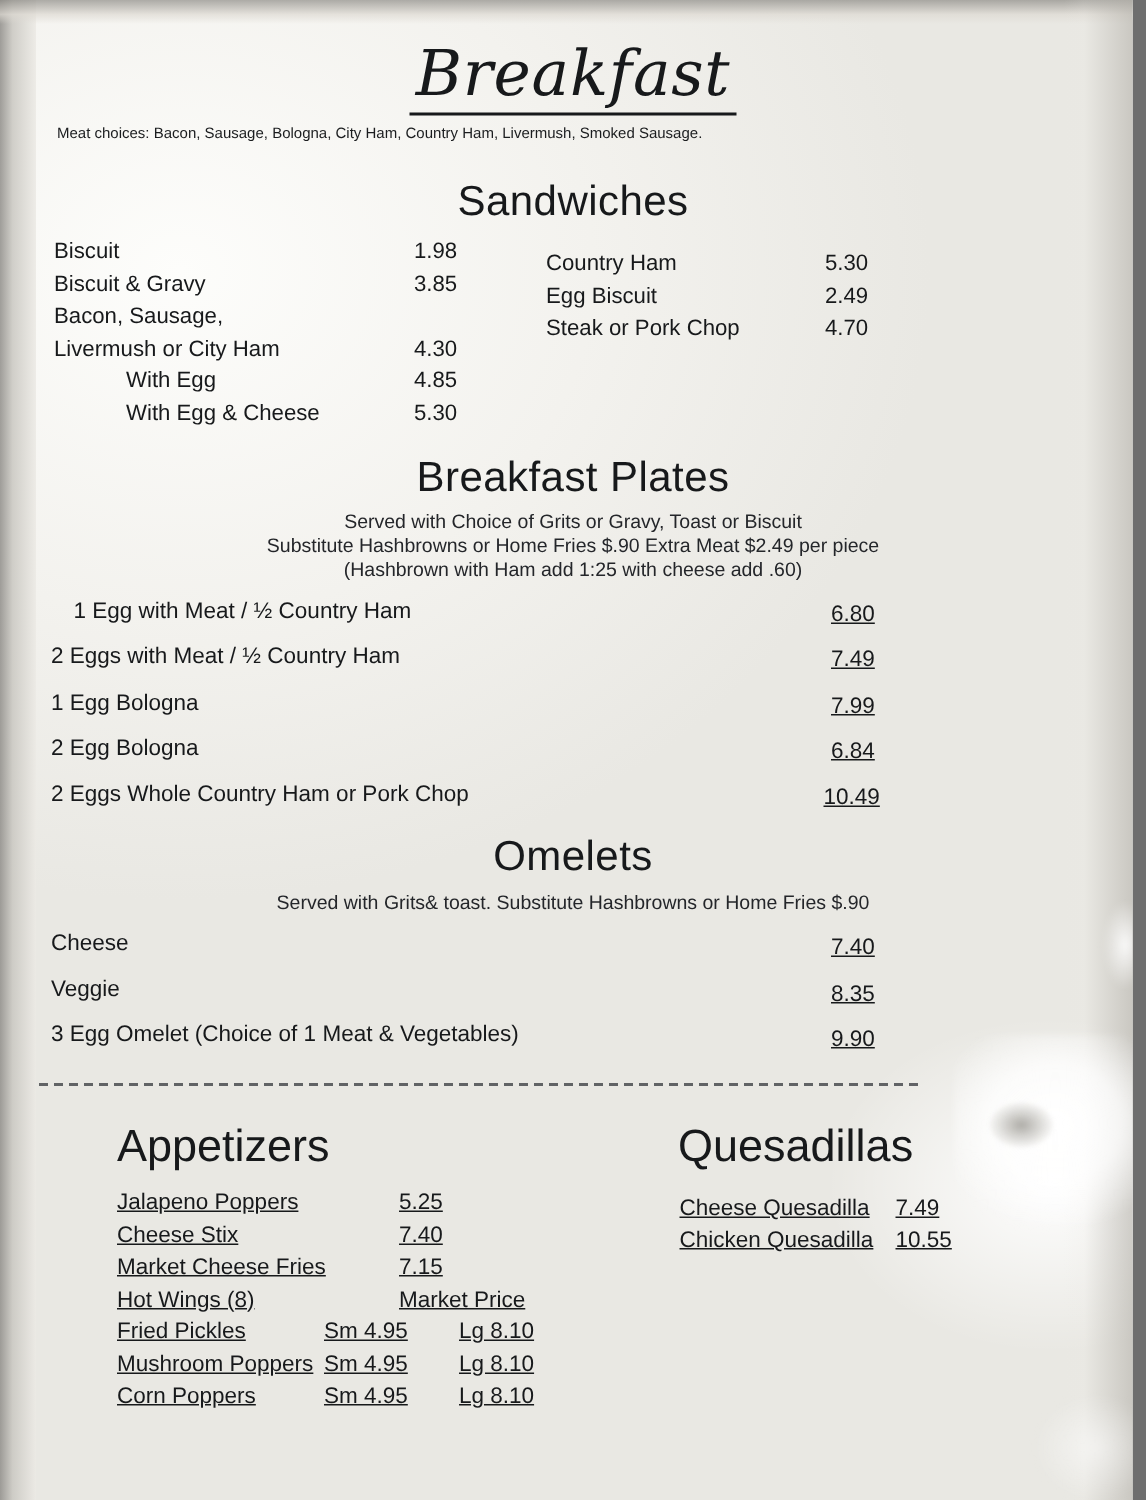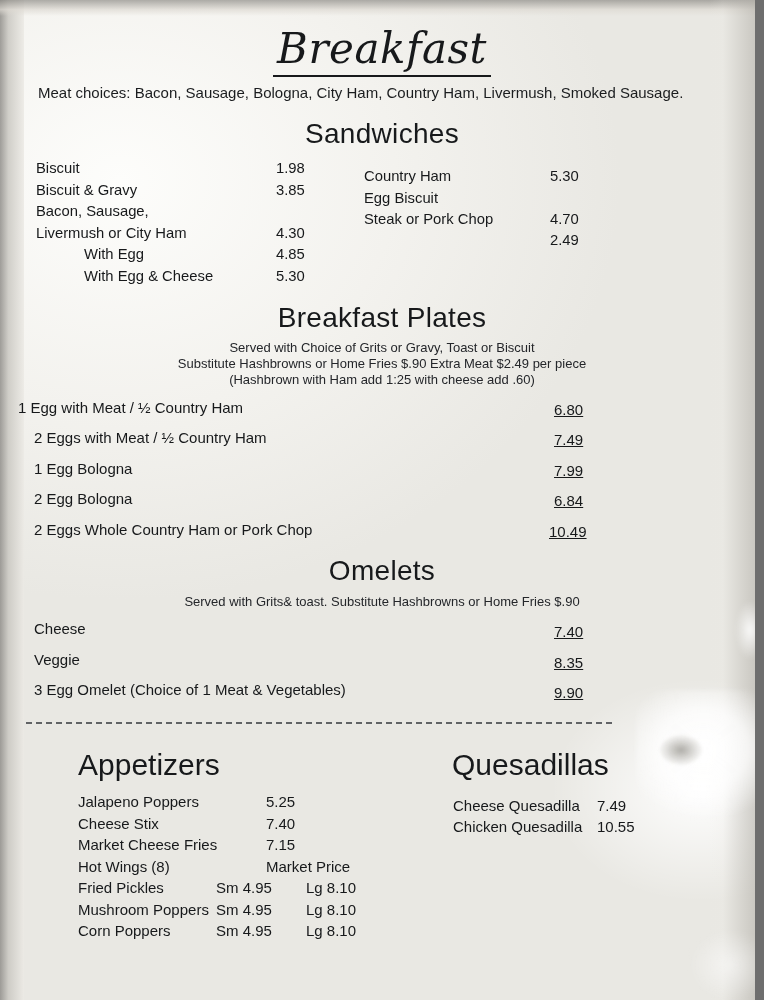--- a/index.html
+++ b/index.html
@@ -87,21 +87,21 @@
     color: #17191b;
   }
   .doc-title span {
     border-bottom: 2px solid #17191b;
     padding: 0 4px 2px 4px;
   }
   .meat-line {
     position: absolute;
     left: 38px; top: 84px;
     width: 690px;
-    font-size: 15px;
+    font-size: 10px;
     color: #1b1d1f;
   }
   .section-title {
     position: absolute;
     width: 764px;
     text-align: center;
     font-size: 28px;
     color: #17191b;
     letter-spacing: 0.3px;
   }
@@ -156,20 +156,21 @@
   .big-head {
     position: absolute;
     font-size: 30px;
     color: #17191b;
   }
   .app-row, .q-row {
     position: absolute;
     font-size: 15px;
     color: #17191b;
     white-space: nowrap;
+    text-decoration: underline;
   }
 </style>
 </head>
 <body>
 
 <div id="page">
   <div class="edge-left"></div>
   <div class="edge-top"></div>
   <div class="edge-right"></div>
 
@@ -208,35 +209,35 @@
           <span class="sw-price" style="left: 240px;">5.30</span>
         </div>
       </div>
     <div class="sw-col" id="sw-right" style="left:364px; top:168px; width:280px;">
         <div class="sw-row">
           <span class="sw-name">Country Ham</span>
           <span class="sw-price" style="left: 186px;">5.30</span>
         </div>
         <div class="sw-row">
           <span class="sw-name">Egg Biscuit</span>
-          <span class="sw-price" style="left: 186px; margin-top: 42px;">2.49</span>
+          <span class="sw-price" style="left: 186px;">2.49</span>
         </div>
         <div class="sw-row">
           <span class="sw-name">Steak or Pork Chop</span>
           <span class="sw-price" style="left: 186px;">4.70</span>
         </div>
       </div>
 
     <div class="section-title" style="top:302px;">Breakfast Plates</div>
     <div class="section-sub" style="top:339px;">Served with Choice of Grits or Gravy, Toast or Biscuit</div>
     <div class="section-sub" style="top:355px;">Substitute Hashbrowns or Home Fries $.90 Extra Meat $2.49 per piece</div>
     <div class="section-sub" style="top:371px;">(Hashbrown with Ham add 1:25 with cheese add .60)</div>
 
     <div id="plates-list">
-        <div class="line-item" style="left: 18px; top: 399px;">1 Egg with Meat / ½ Country Ham</div>
+        <div class="line-item" style="left: 49px; top: 399px;">1 Egg with Meat / ½ Country Ham</div>
         <div class="line-price" style="left: 554px; top: 401px;">6.80</div>
         <div class="line-item" style="left: 34px; top: 429px;">2 Eggs with Meat / ½ Country Ham</div>
         <div class="line-price" style="left: 554px; top: 431px;">7.49</div>
         <div class="line-item" style="left: 34px; top: 460px;">1 Egg Bologna</div>
         <div class="line-price" style="left: 554px; top: 462px;">7.99</div>
         <div class="line-item" style="left: 34px; top: 490px;">2 Egg Bologna</div>
         <div class="line-price" style="left: 554px; top: 492px;">6.84</div>
         <div class="line-item" style="left: 34px; top: 521px;">2 Eggs Whole Country Ham or Pork Chop</div>
         <div class="line-price" style="left: 549px; top: 523px;">10.49</div>
       </div>

